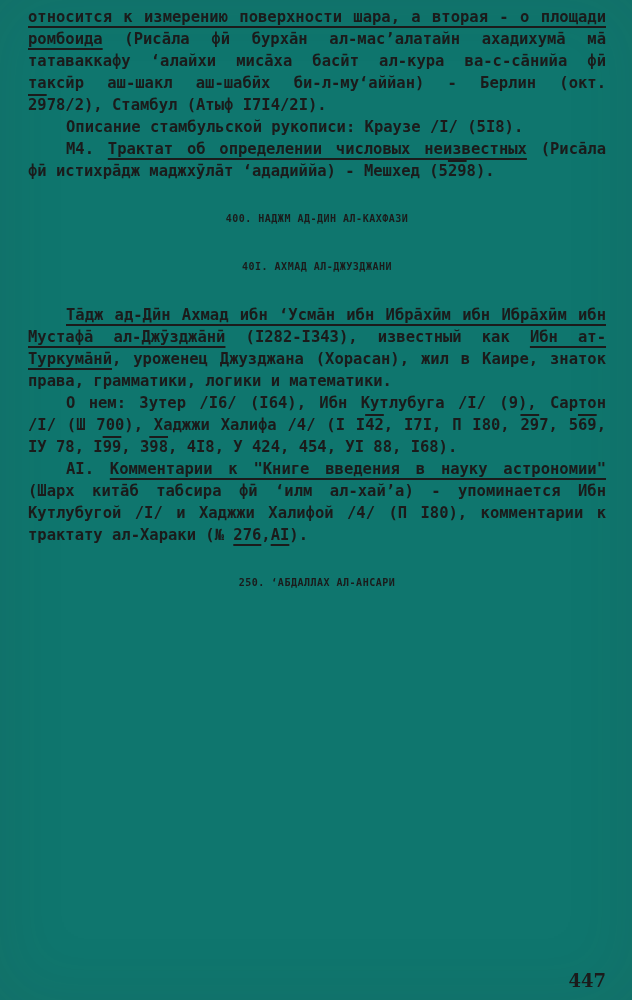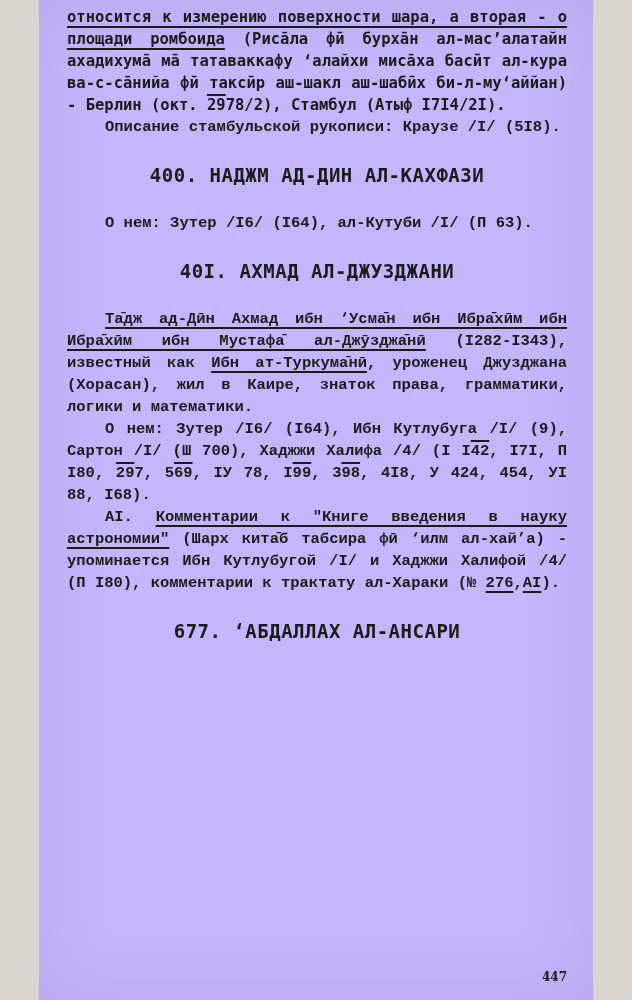--- a/index.html
+++ b/index.html
@@ -1,71 +1,71 @@
 <!DOCTYPE html>
 <html><head>
 <meta charset="utf-8">
 <style>
   html,body { margin:0; padding:0; background:#d8d6d0; }
   .page {
     position:relative;
-    width:554px; height:1000px;
+    width:632px; height:1000px;
     margin:0 auto;
-    background:#c4b5fd;
+    background:#0f766e;
     box-shadow: inset 0 0 70px rgba(60,55,45,0.10);
     overflow:hidden;
     font-family:"DejaVu Sans Mono", monospace;
     font-weight:bold;
     color:#1b1b1b;
   }
   .content {
     position:absolute;
     left:28px; right:26px; top:6px;
     font-size:15.5px;
     line-height:22px;
   }
   .content p {
     margin:0;
     text-align:justify;
   }
-  .content p.indent { text-indent:38px;font-family:Liberation Mono, monospace; }
+  .content p.indent { text-indent:38px; }
   .content h2 {
-    font-size:19px;
+    font-size:10px;
     font-weight:bold;
     text-align:center;
     margin:26px 0;
     letter-spacing:0.5px;
   }
   .u {
     text-decoration:underline;
     text-decoration-thickness:1.6px;
     text-underline-offset:4px;
   }
   .o {
     text-decoration:overline;
     text-decoration-thickness:1.5px;
   }
   .pagenum {
     position:absolute;
     right:26px; top:970px;
     font-family:"DejaVu Serif", serif;
     font-weight:bold;
-    font-size:12px;
+    font-size:18px;
     color:#1b1b1b;
   }
 </style>
 </head>
 <body>
 
 <div class="page">
   <main class="content">
       <p><span class="u">относится к измерению поверхности шара, а вторая - о площади ромбоида</span><span> (Риса̄ла фӣ бурха̄н ал-мас’алатайн ахадихума̄ ма̄ татаваккафу ‘алайхи миса̄ха басӣт ал-кура ва-с-са̄нийа фӣ таксӣр аш-шакл аш-шабӣх би-л-му‘аййан) - Берлин (окт. </span><span class="o">29</span><span>78/2), Стамбул (Атыф I7I4/2I).</span></p>
       <p class="indent"><span>Описание стамбульской рукописи: Краузе /I/ (5I8).</span></p>
+      <p class="indent"><span>М4. </span><span class="u">Трактат об определении числовых неизвестных</span><span> (Риса̄ла фӣ истихра̄дж маджхӯла̄т ‘ададиййа) - Мешхед (5</span><span class="o">29</span><span>8).</span></p>
       <h2><span>400. НАДЖМ АД-ДИН АЛ-КАХФАЗИ</span></h2>
-      <p class="indent"><span>О нем: Зутер /I6/ (I64), ал-Кутуби /I/ (П 63).</span></p>
       <h2><span>40I. АХМАД АЛ-ДЖУЗДЖАНИ</span></h2>
       <p class="indent"><span class="u">Та̄дж ад-Дӣн Ахмад ибн ‘Усма̄н ибн Ибра̄хӣм ибн Ибра̄хӣм ибн Мустафа̄ ал-Джӯзджа̄нӣ</span><span> (I282-I343), известный как </span><span class="u">Ибн ат-Туркума̄нӣ</span><span>, уроженец Джузджана (Хорасан), жил в Каире, знаток права, грамматики, логики и математики.</span></p>
       <p class="indent"><span>О нем: Зутер /I6/ (I64), Ибн Кутлубуга /I/ (9), Сартон /I/ (Ш 700), Хаджжи Халифа /4/ (I I</span><span class="o">42</span><span>, I7I, П I80, </span><span class="o">29</span><span>7, 5</span><span class="o">69</span><span>, IУ 78, I</span><span class="o">99</span><span>, 3</span><span class="o">98</span><span>, 4I8, У 424, 454, УI 88, I68).</span></p>
       <p class="indent"><span>АI. </span><span class="u">Комментарии к "Книге введения в науку астрономии"</span><span> (Шарх кита̄б табсира фӣ ‘илм ал-хай’а) - упоминается Ибн Кутлубугой /I/ и Хаджжи Халифой /4/ (П I80), комментарии к трактату ал-Хараки (№ </span><span class="u">276</span><span>,</span><span class="u">АI</span><span>).</span></p>
-      <h2><span>677. ‘АБДАЛЛАХ АЛ-АНСАРИ</span></h2>
+      <h2><span>250. ‘АБДАЛЛАХ АЛ-АНСАРИ</span></h2>
     </main>
   <div class="pagenum">447</div>
 </div>
 
 </body></html>

